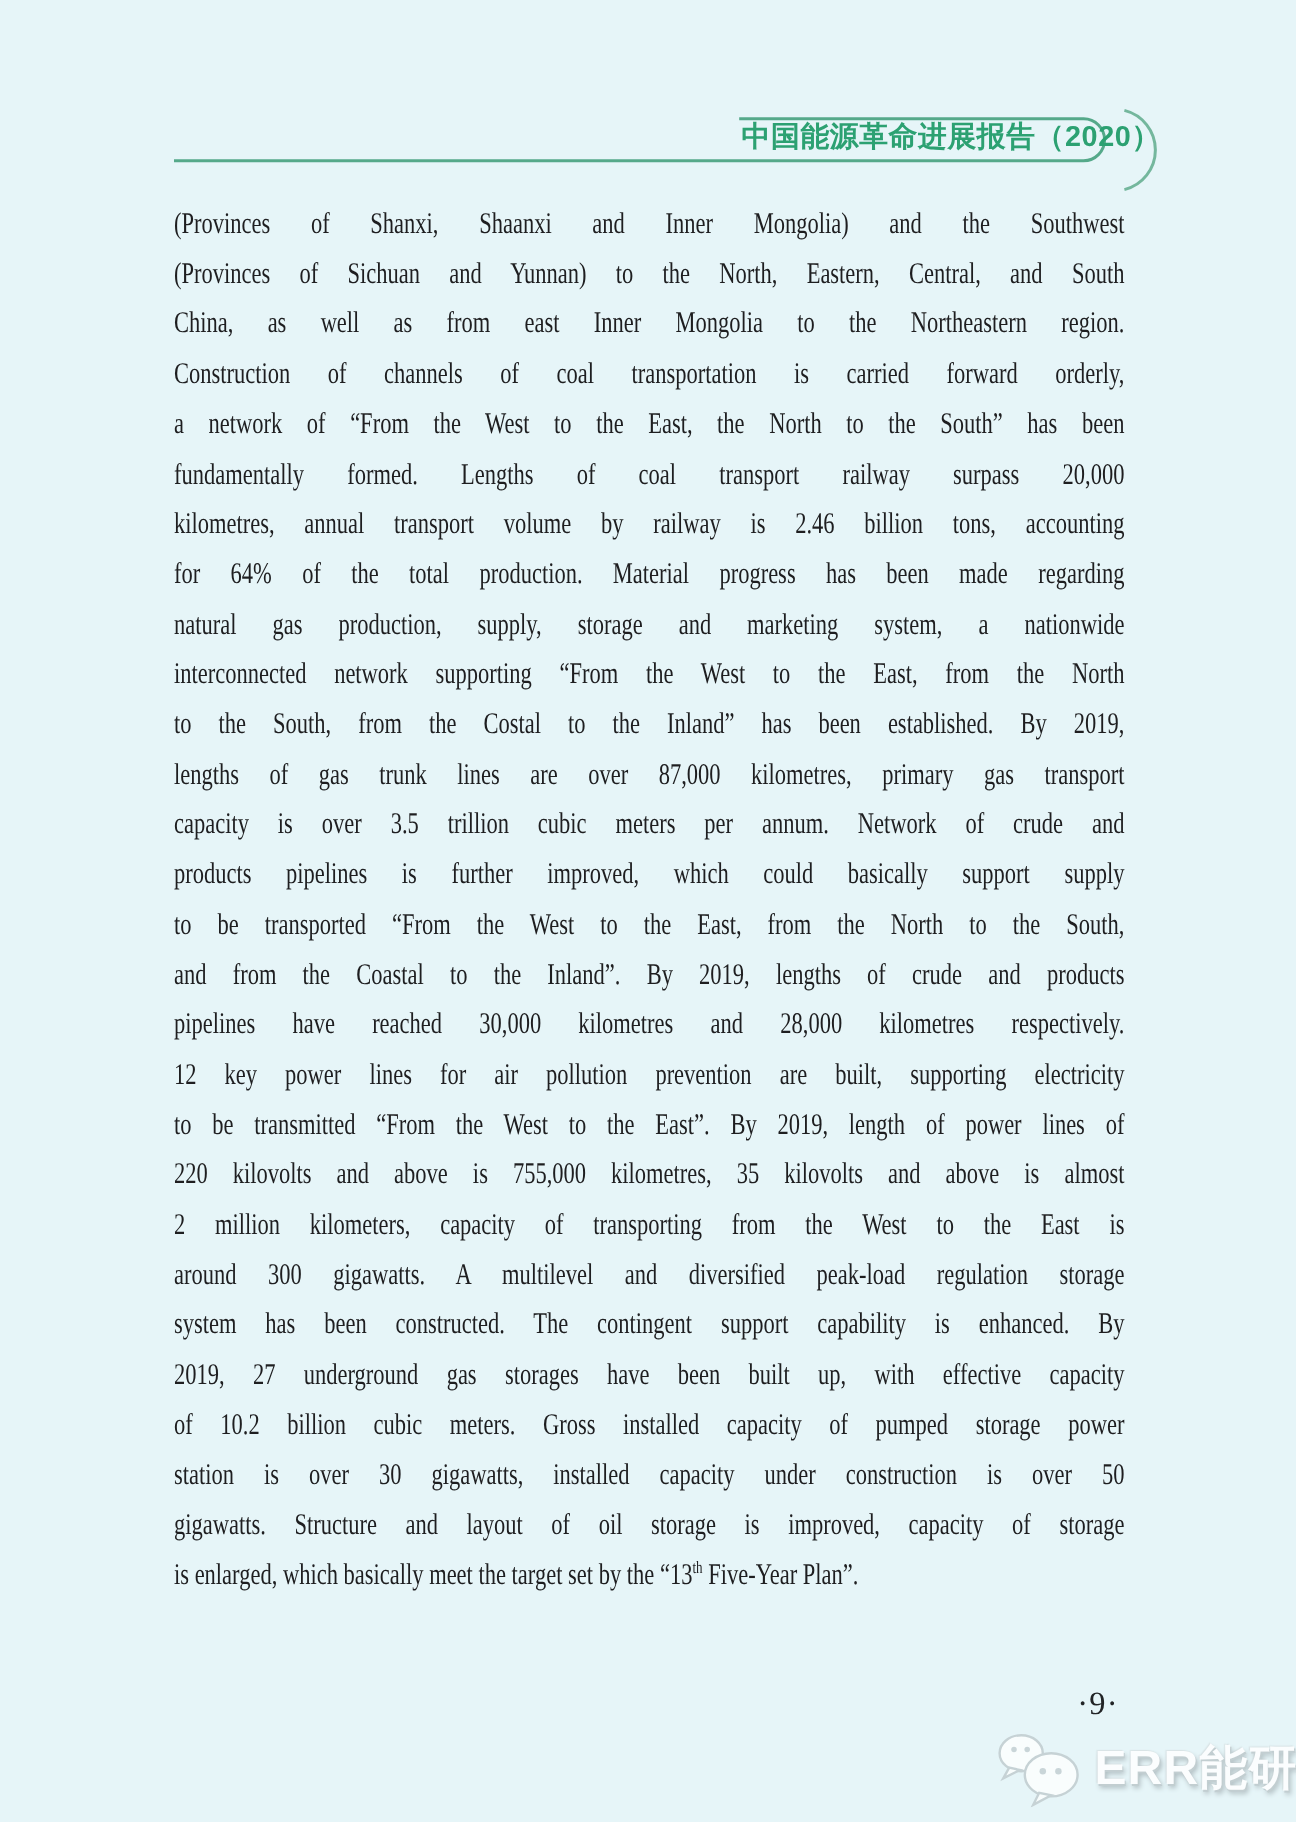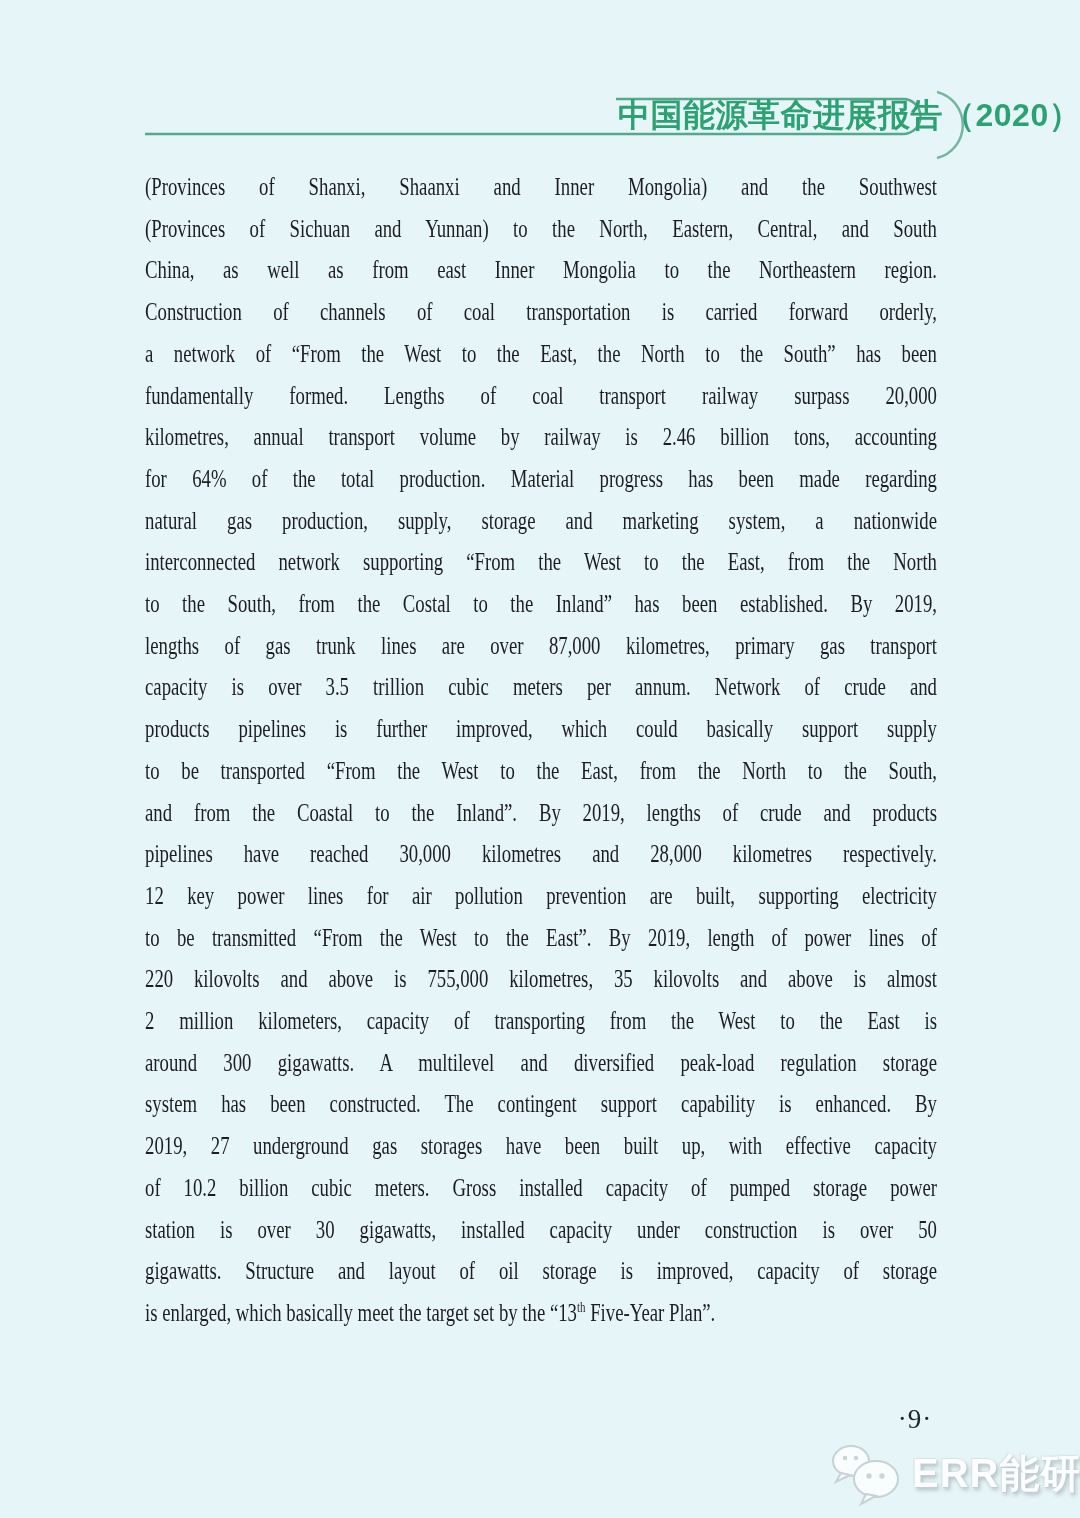--- a/index.html
+++ b/index.html
@@ -28,21 +28,21 @@
   }
   .header-deco .rule.outer {
     stroke: #74b79d;
     stroke-width: 2.5;
   }
   .header-title {
     position: absolute;
     left: 618px;
     top: 101px;
     font-family: "Liberation Sans", "DejaVu Sans", sans-serif;
-    font-size: 32px;
+    font-size: 24px;
     line-height: 28px;
     font-weight: 600;
     letter-spacing: 0.5px;
     color: #2ca172;
     white-space: nowrap;
   }
   
   .body {
     position: absolute;
     left: 145px;

